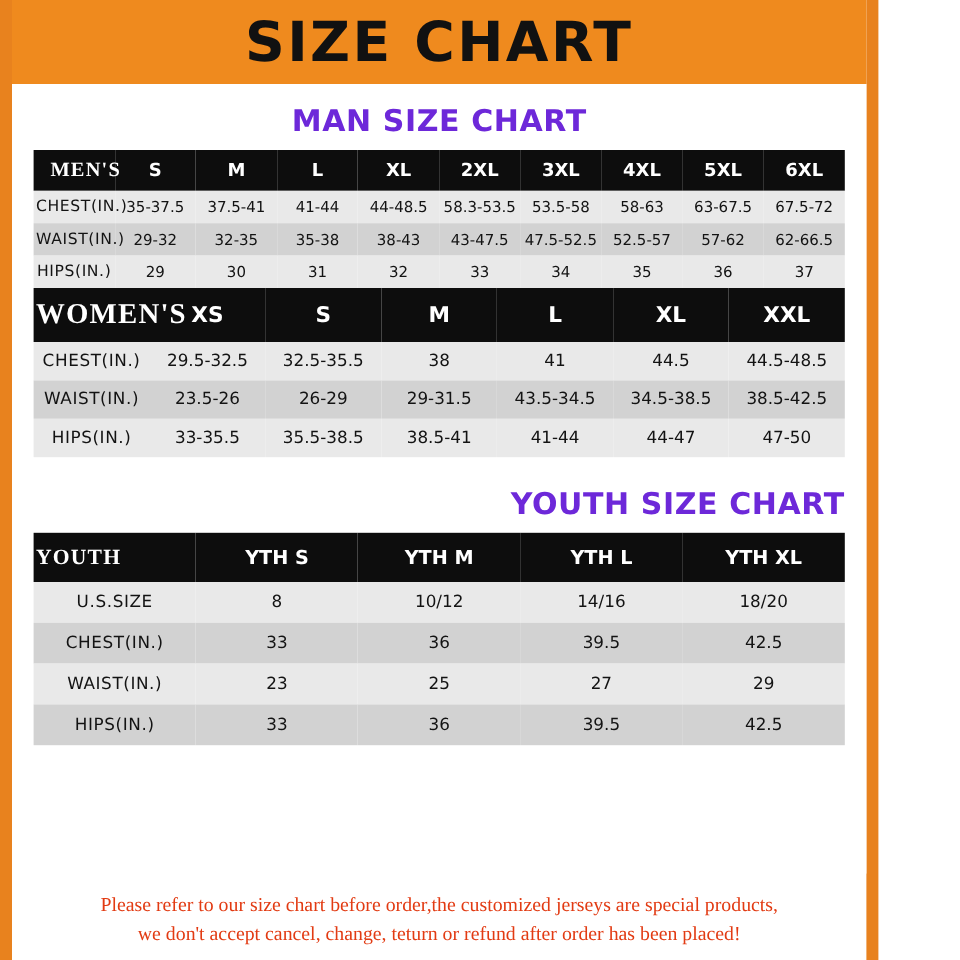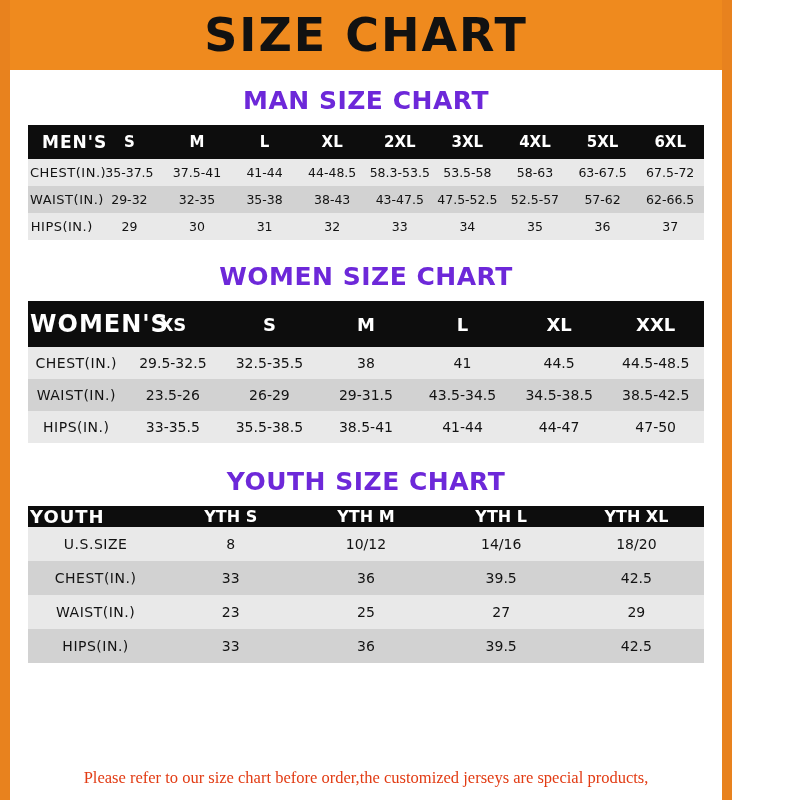--- a/index.html
+++ b/index.html
@@ -49,21 +49,21 @@
   .section-title {
     text-align: center;
     font-family: "DejaVu Sans", sans-serif;
     font-weight: bold;
     font-size: 25px;
     color: #6d28d9;
     letter-spacing: 0.5px;
   }
   .t1 { margin-top: 16px; margin-bottom: 10px; }
   .t2 { margin-top: 22px; margin-bottom: 10px; }
-  .t3 { margin-top: 24px; margin-bottom: 10px; }
+  .t3 { margin-top: 24px; margin-bottom: 10px; text-align: right; }
 
   table.size-table {
     width: 100%;
     border-collapse: collapse;
     table-layout: fixed;
   }
   table.size-table th,
   table.size-table td {
     text-align: center;
     font-family: "DejaVu Sans", sans-serif;
@@ -74,20 +74,21 @@
   }
   table.size-table thead th {
     color: #ffffff;
     font-weight: bold;
     padding: 7px 2px;
   }
   table.size-table thead th.corner {
     text-align: left;
     padding-left: 14px;
     letter-spacing: 1px;
+    font-family: Liberation Serif, serif;
   }
   
   table.size-table tbody tr.rlight { background: #e9e9e9; }
   table.size-table tbody tr.rdark  { background: #d2d2d2; }
   table.size-table tbody td {
     color: #131313;
     padding: 6px 2px;
   }
   table.size-table tbody td.rowlabel {
     font-weight: normal;
@@ -106,21 +107,21 @@
   #women-table tbody td { font-size: 14px; }
   #women-table tbody td.rowlabel { font-size: 14px; }
   #women-table thead th { padding: 9px 2px; }
   #women-table tbody td { padding: 8px 2px; }
 
   
   #youth-table thead th { font-size: 16px; }
   #youth-table thead th.corner { font-size: 18px; }
   #youth-table tbody td { font-size: 14px; }
   #youth-table tbody td.rowlabel { font-size: 14px; }
-  #youth-table thead th { padding: 0 2px; }
+  #youth-table thead th { padding: 10px 2px; }
   #youth-table tbody td { padding: 9px 2px; }
 
   .footer-note {
     padding: 14px 14px 10px 14px;
     text-align: center;
     color: #e23b13;
     font-size: 16.5px;
     line-height: 1.45;
     font-family: "Liberation Serif", serif;
   }
@@ -186,21 +187,20 @@
           <td>32</td>
           <td>33</td>
           <td>34</td>
           <td>35</td>
           <td>36</td>
           <td>37</td>
         </tr>
       </tbody>
     </table>
 
-    <div class="section-title t2">WOMEN SIZE CHART</div>
     <table class="size-table" id="women-table">
       <thead>
         <tr>
           <th class="corner">WOMEN'S</th>
           <th>XS</th>
           <th>S</th>
           <th>M</th>
           <th>L</th>
           <th>XL</th>
           <th>XXL</th>
@@ -277,15 +277,16 @@
           <td>39.5</td>
           <td>42.5</td>
         </tr>
       </tbody>
     </table>
 
   </div>
 
   <div class="footer-note">
     <div>Please refer to our size chart before order,the customized jerseys are special products,</div>
+    <div>we don't accept cancel, change, teturn or refund after order has been placed!</div>
   </div>
 
 </div>
 
 </body></html>

